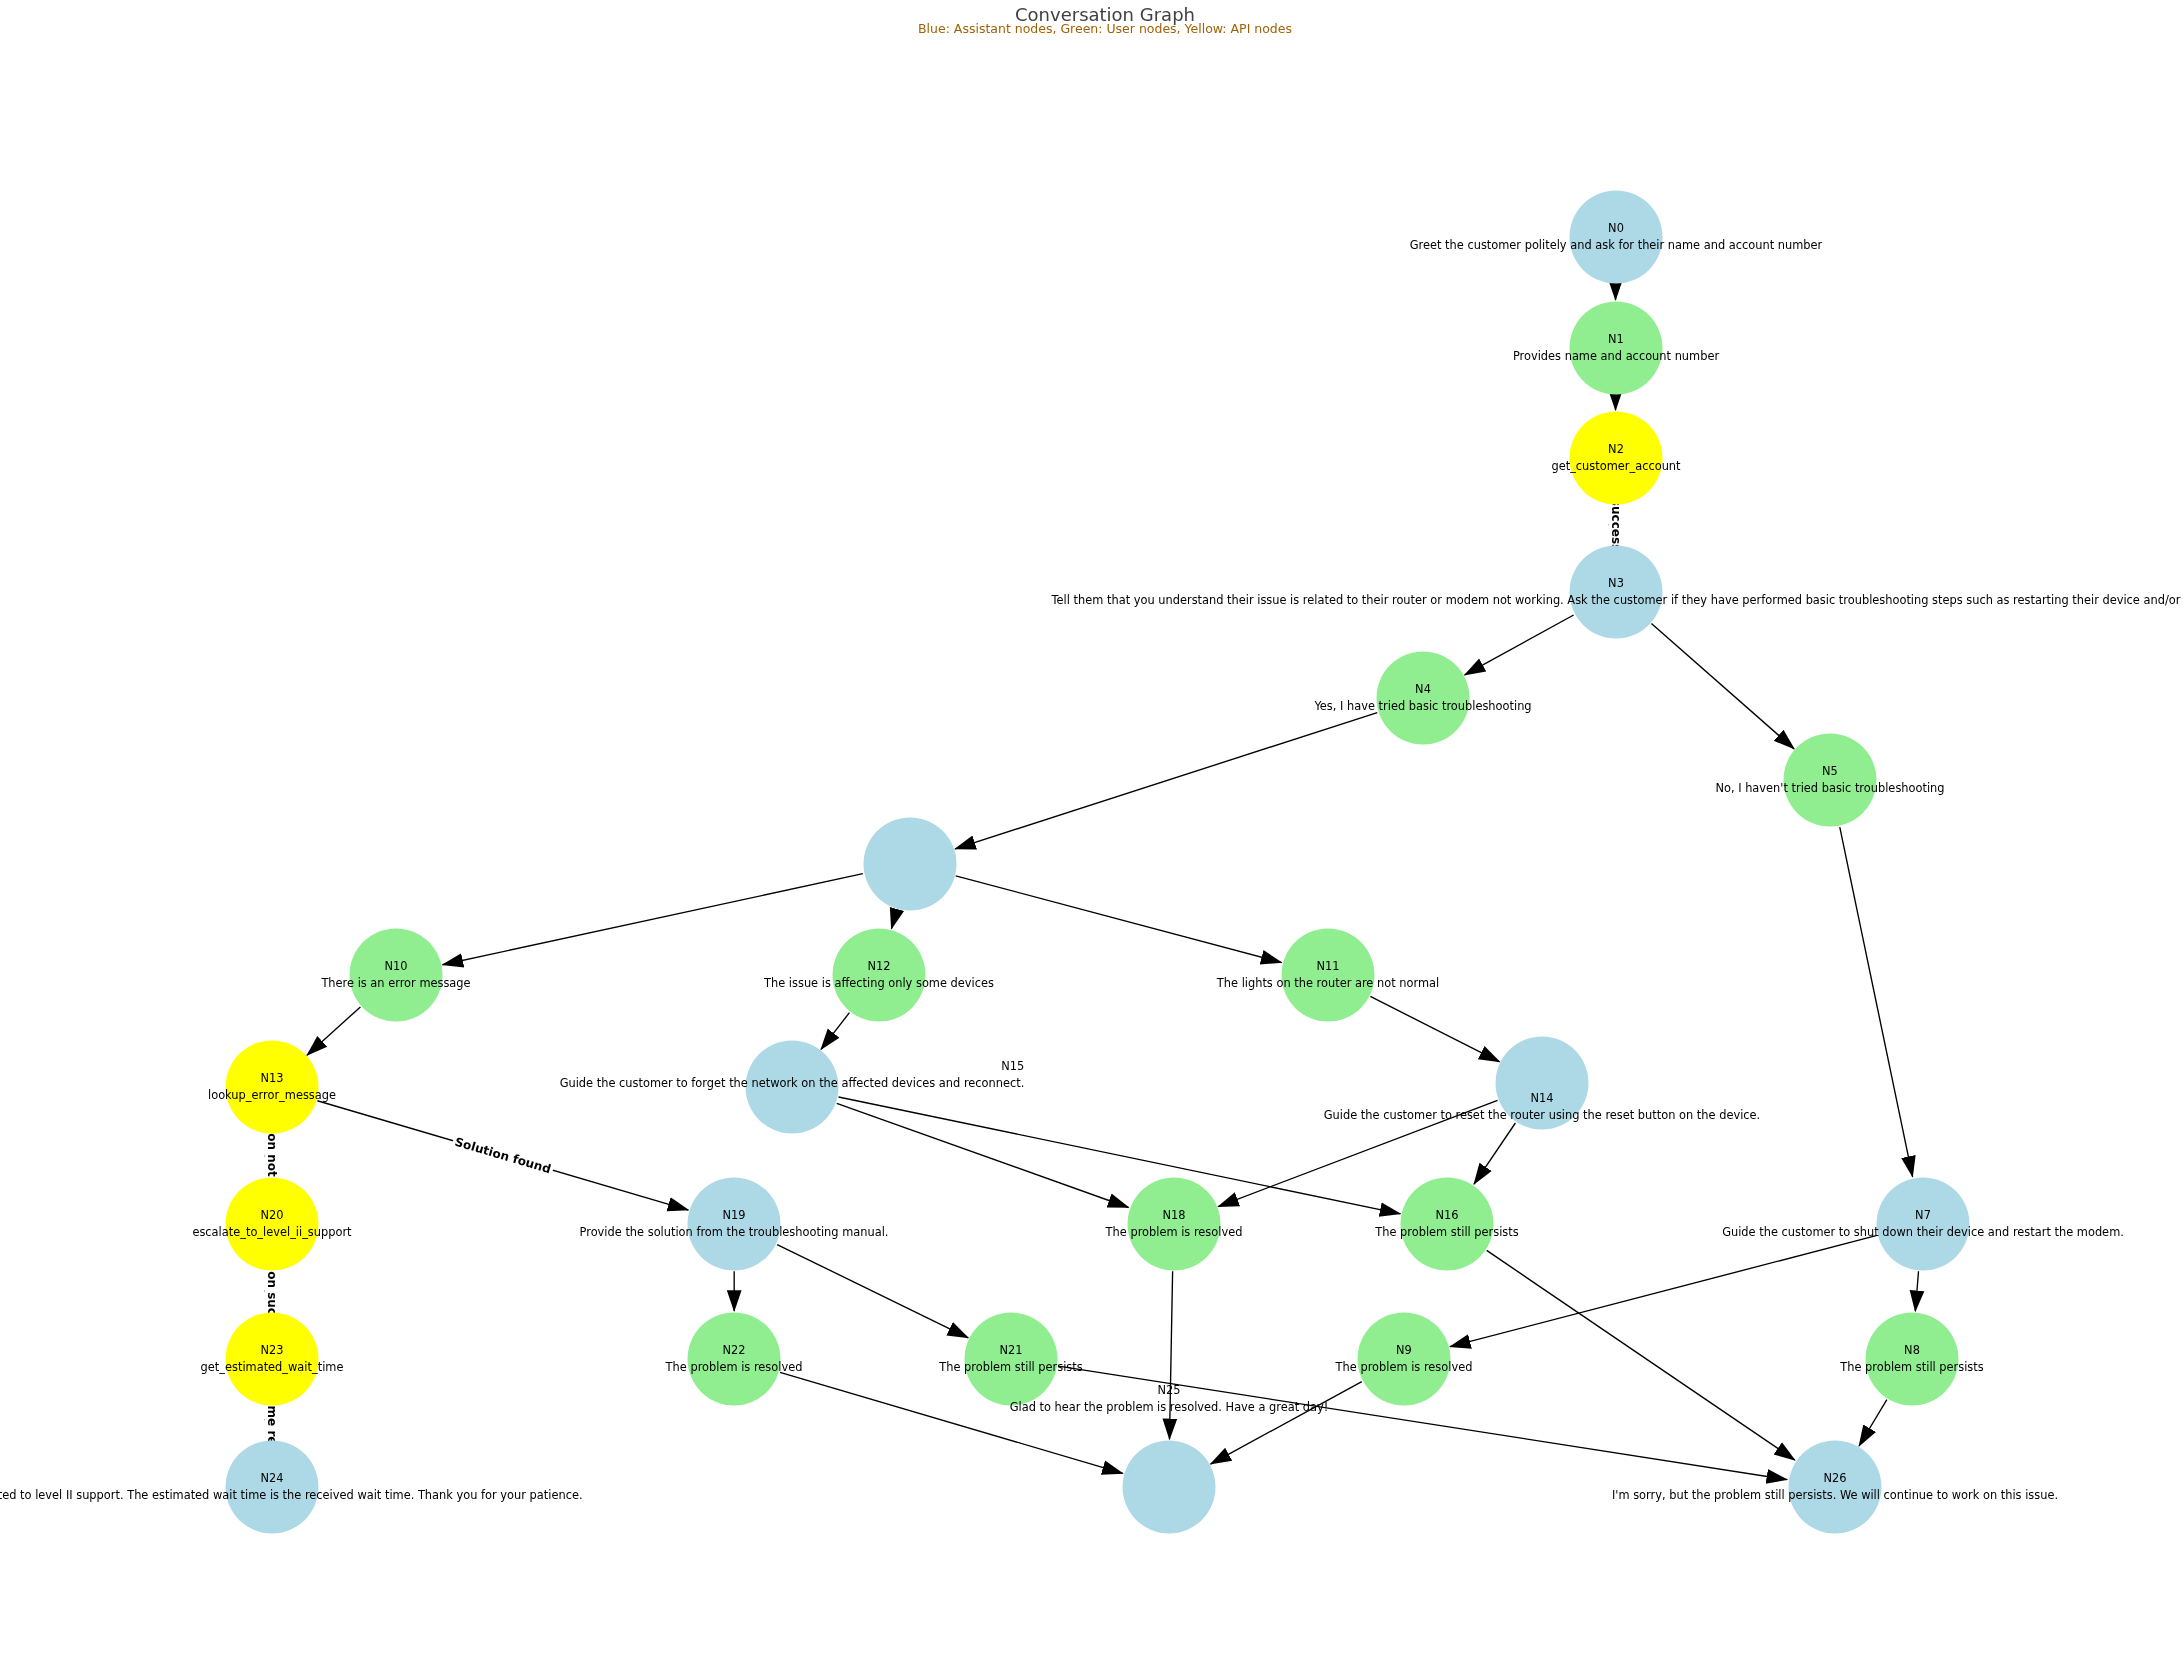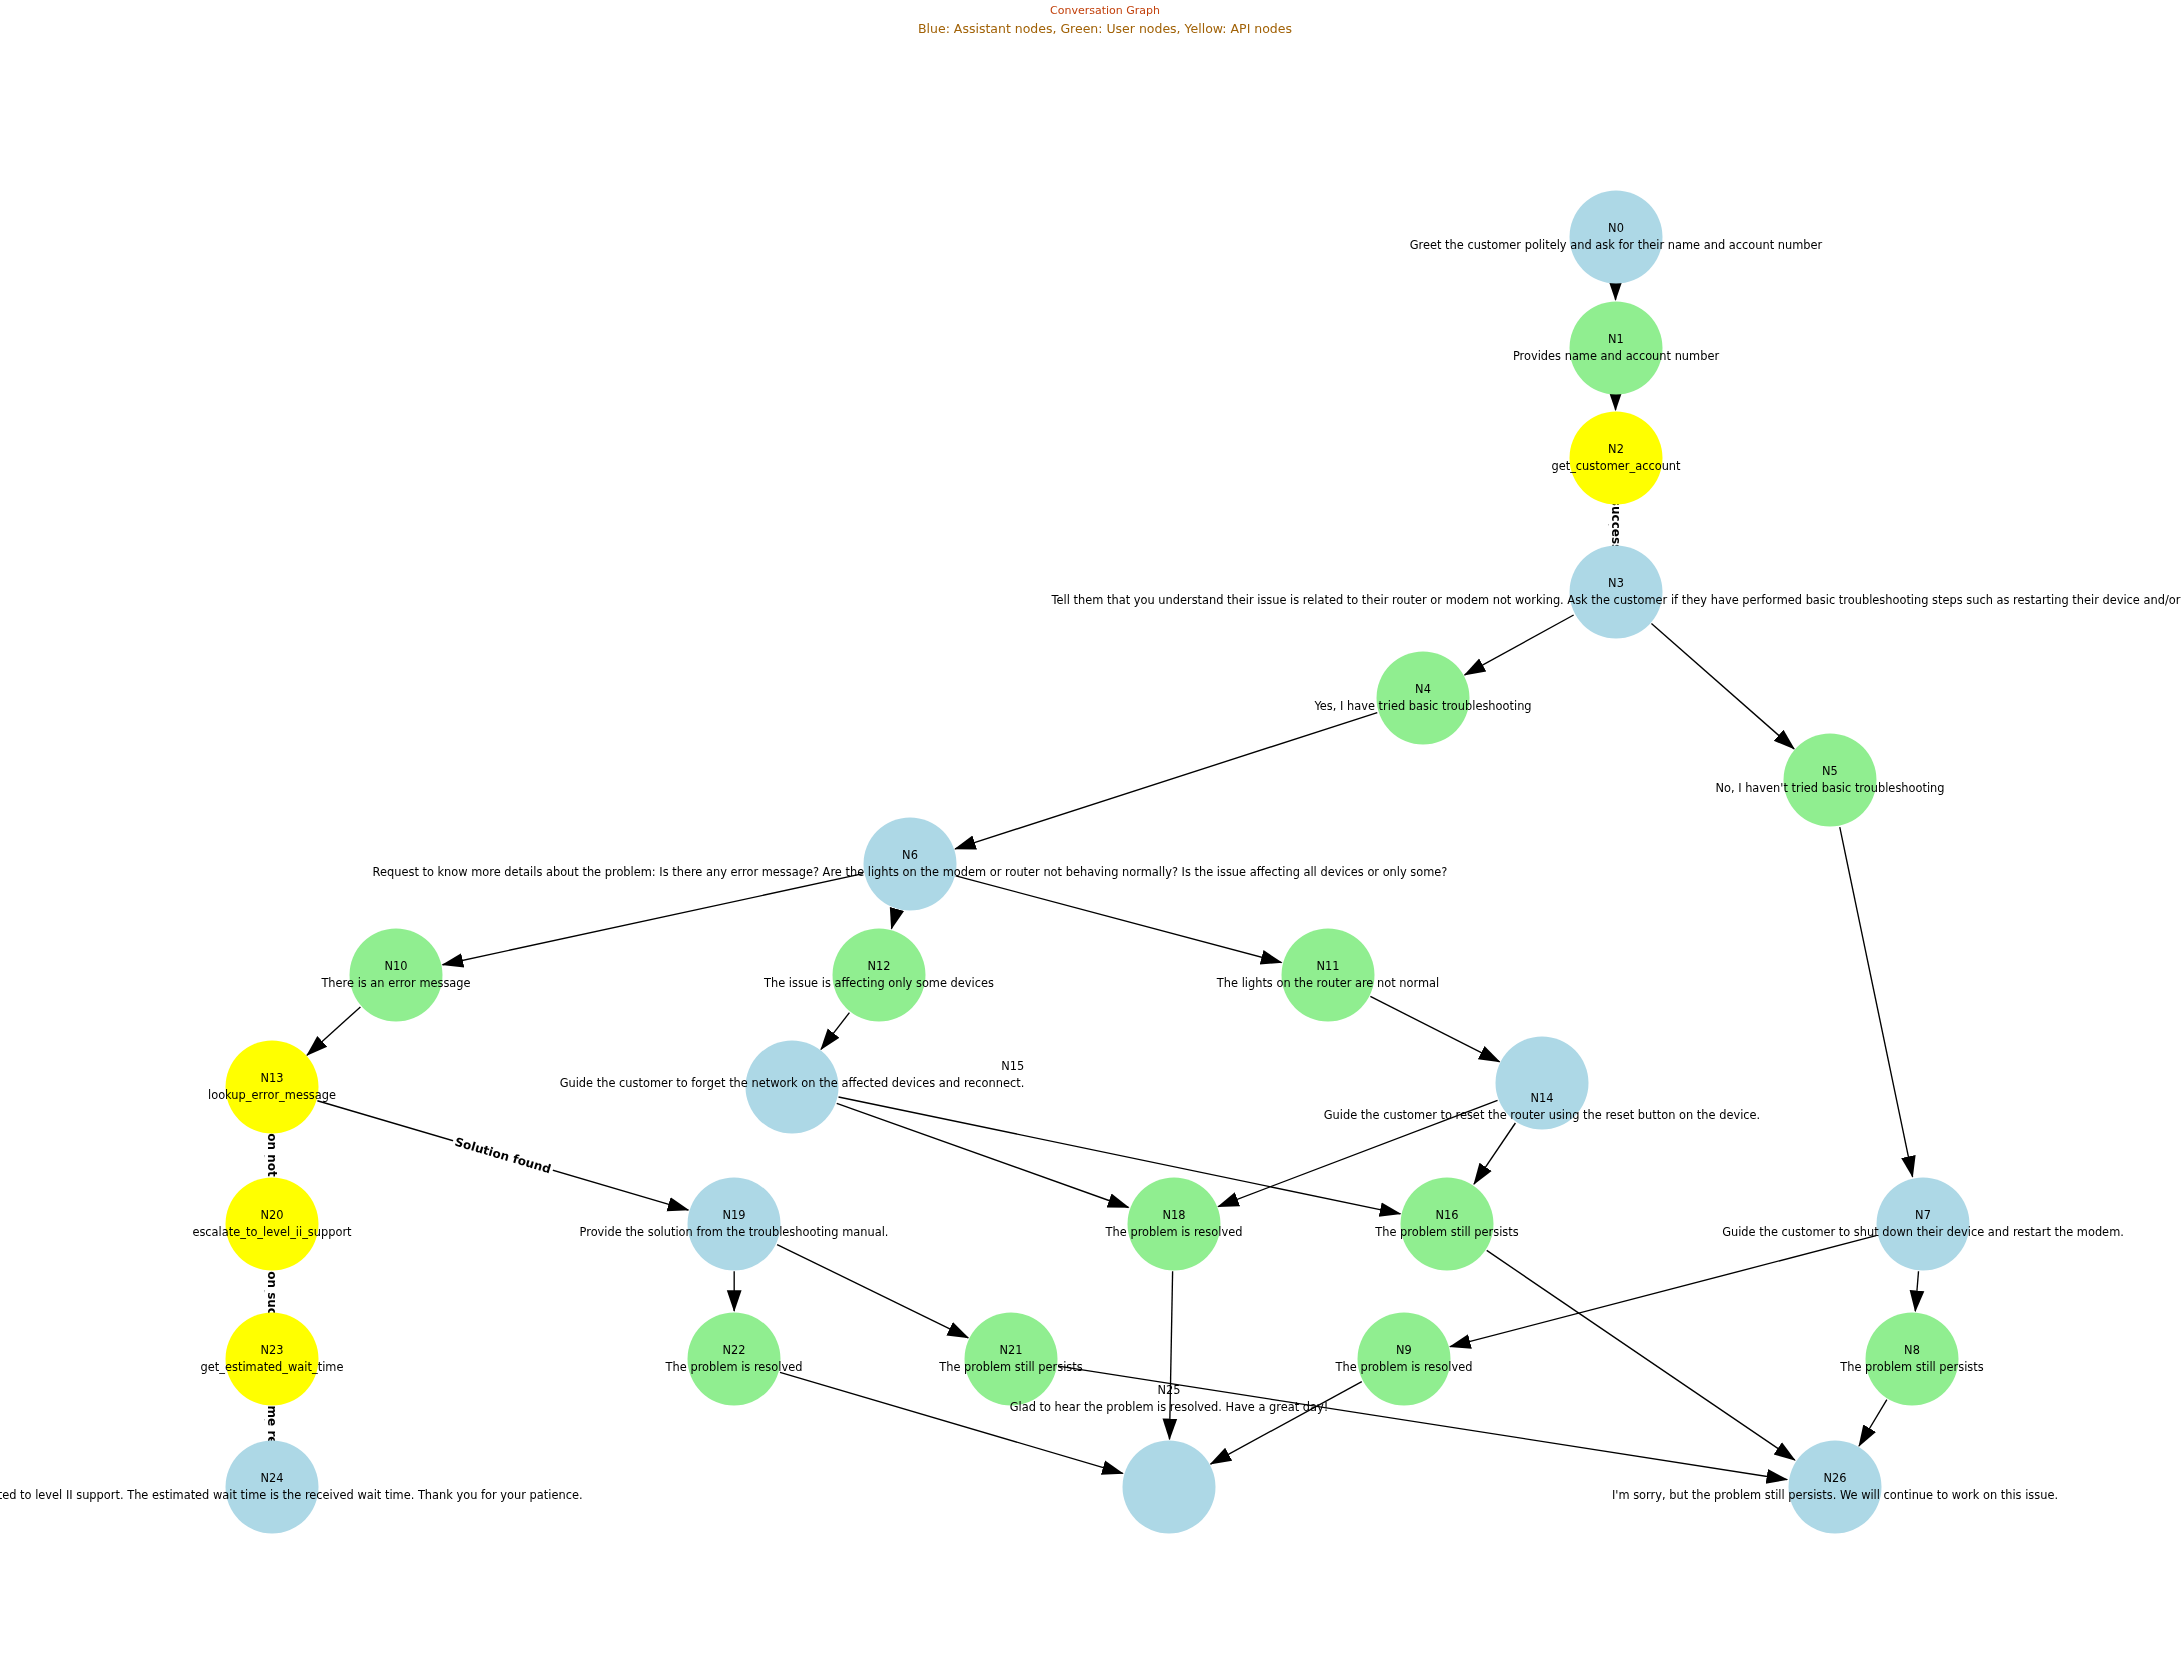--- a/index.html
+++ b/index.html
@@ -6,21 +6,21 @@
   #canvas{
     position:relative;
     width:2183px;height:1676px;
     background:#ffffff;
     overflow:hidden;
     font-family:"DejaVu Sans", sans-serif;
   }
   #edges{position:absolute;left:0;top:0;z-index:1;}
   .figure-title{
     position:absolute;top:4.3px;left:1105px;transform:translateX(-50%);
-    font-size:11px;color:#c2410c;white-space:nowrap;z-index:5;text-align:center;
+    font-size:18px;color:#404040;white-space:nowrap;z-index:5;text-align:center;
   }
   .figure-subtitle{
     position:absolute;top:20.6px;left:1105px;transform:translateX(-50%);
     font-size:12.5px;color:#a16207;white-space:nowrap;z-index:5;text-align:center;
   }
   .edge-label{
     position:absolute;
     font-size:12px;font-weight:bold;color:#000;
     white-space:nowrap;background:#ffffff;padding:0.5px 2.2px;
     z-index:2;
@@ -111,24 +111,20 @@
     <div class="node-label" style="left: 1423px; top: 698px;">
       <span>N4</span>
       <span>Yes, I have tried basic troubleshooting</span>
     </div>
     <div class="node" style="left: 1830px; top: 780px; background: rgb(144, 238, 144);"></div>
     <div class="node-label" style="left: 1830px; top: 780px;">
       <span>N5</span>
       <span>No, I haven't tried basic troubleshooting</span>
     </div>
     <div class="node" style="left: 910px; top: 864px; background: rgb(173, 216, 230);"></div>
-    <div class="node-label" style="left: 910px; top: 864px;">
-      <span>N6</span>
-      <span>Request to know more details about the problem: Is there any error message? Are the lights on the modem or router not behaving normally? Is the issue affecting all devices or only some?</span>
-    </div>
     <div class="node" style="left: 396px; top: 975px; background: rgb(144, 238, 144);"></div>
     <div class="node-label" style="left: 396px; top: 975px;">
       <span>N10</span>
       <span>There is an error message</span>
     </div>
     <div class="node" style="left: 879px; top: 975px; background: rgb(144, 238, 144);"></div>
     <div class="node-label" style="left: 879px; top: 975px;">
       <span>N12</span>
       <span>The issue is affecting only some devices</span>
     </div>

